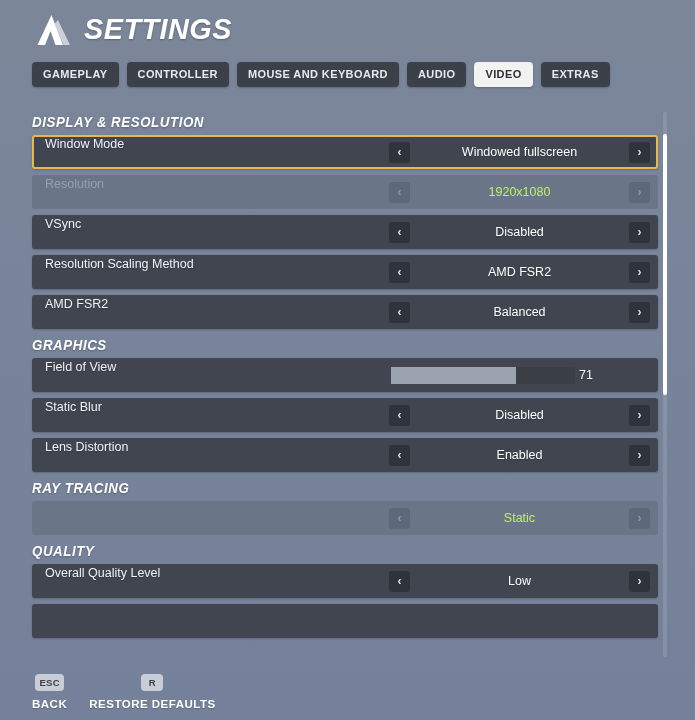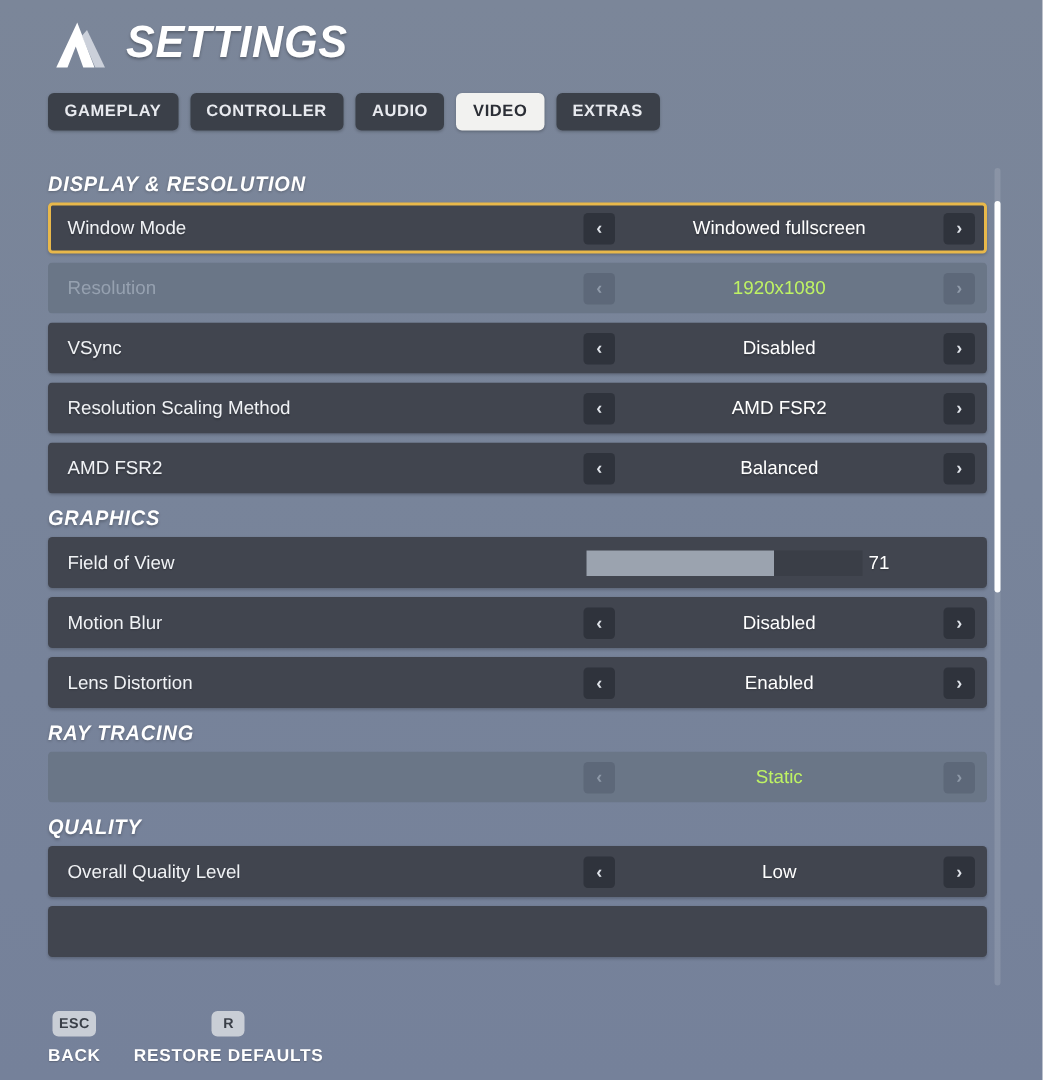--- a/index.html
+++ b/index.html
@@ -103,21 +103,21 @@
 
   
   .row {
     position: relative;
     margin: 0 0 6px 32px;
     width: 626px;
     height: 34px;
     background: #41454f;
     border-radius: 3px;
     display: flex;
-    align-items: center;
+    align-items: flex-start;
     box-shadow: 0 1px 2px rgba(0,0,0,0.2);
     border: 2px solid transparent;
   }
 
   .row.selected {
     border: 2px solid #e8b84b;
     background: #41454f;
   }
 
   .row.disabled {
@@ -282,20 +282,21 @@
   <svg class="logo" viewBox="0 0 46 36">
     <path d="M21.5 3 L33 33 L25.5 33 L20.5 19 L15 33 L7.5 33 Z" fill="#ffffff"></path>
     <path d="M28 8 L40 33 L33.5 33 L24.5 12 Z" fill="#e2e6ec" opacity="0.78"></path>
   </svg>
   <div class="page-title">SETTINGS</div>
 </div>
 
 <div class="tabs">
     <button class="tab">GAMEPLAY</button>
     <button class="tab">CONTROLLER</button>
+    <button class="tab">MOUSE AND KEYBOARD</button>
     <button class="tab">AUDIO</button>
     <button class="tab active">VIDEO</button>
     <button class="tab">EXTRAS</button>
   </div>
 
 <div class="content">
   <div class="content-inner">
       <div class="section-title first">DISPLAY &amp; RESOLUTION</div>
       <div class="row selected">
         <div class="row-label">Window Mode</div>
@@ -341,21 +342,21 @@
       <div class="row">
         <div class="row-label">Field of View</div>
         <div class="slider-wrap">
           <div class="slider-track">
             <div class="slider-fill" style="width: 68%;"></div>
           </div>
           <div class="slider-value">71</div>
         </div>
       </div>
       <div class="row">
-        <div class="row-label">Motion Blur</div>
+        <div class="row-label">Static Blur</div>
         <div class="control">
           <button class="arrow">‹</button>
           <div class="value">Disabled</div>
           <button class="arrow">›</button>
         </div>
       </div>
       <div class="row">
         <div class="row-label">Lens Distortion</div>
         <div class="control">
           <button class="arrow">‹</button>

